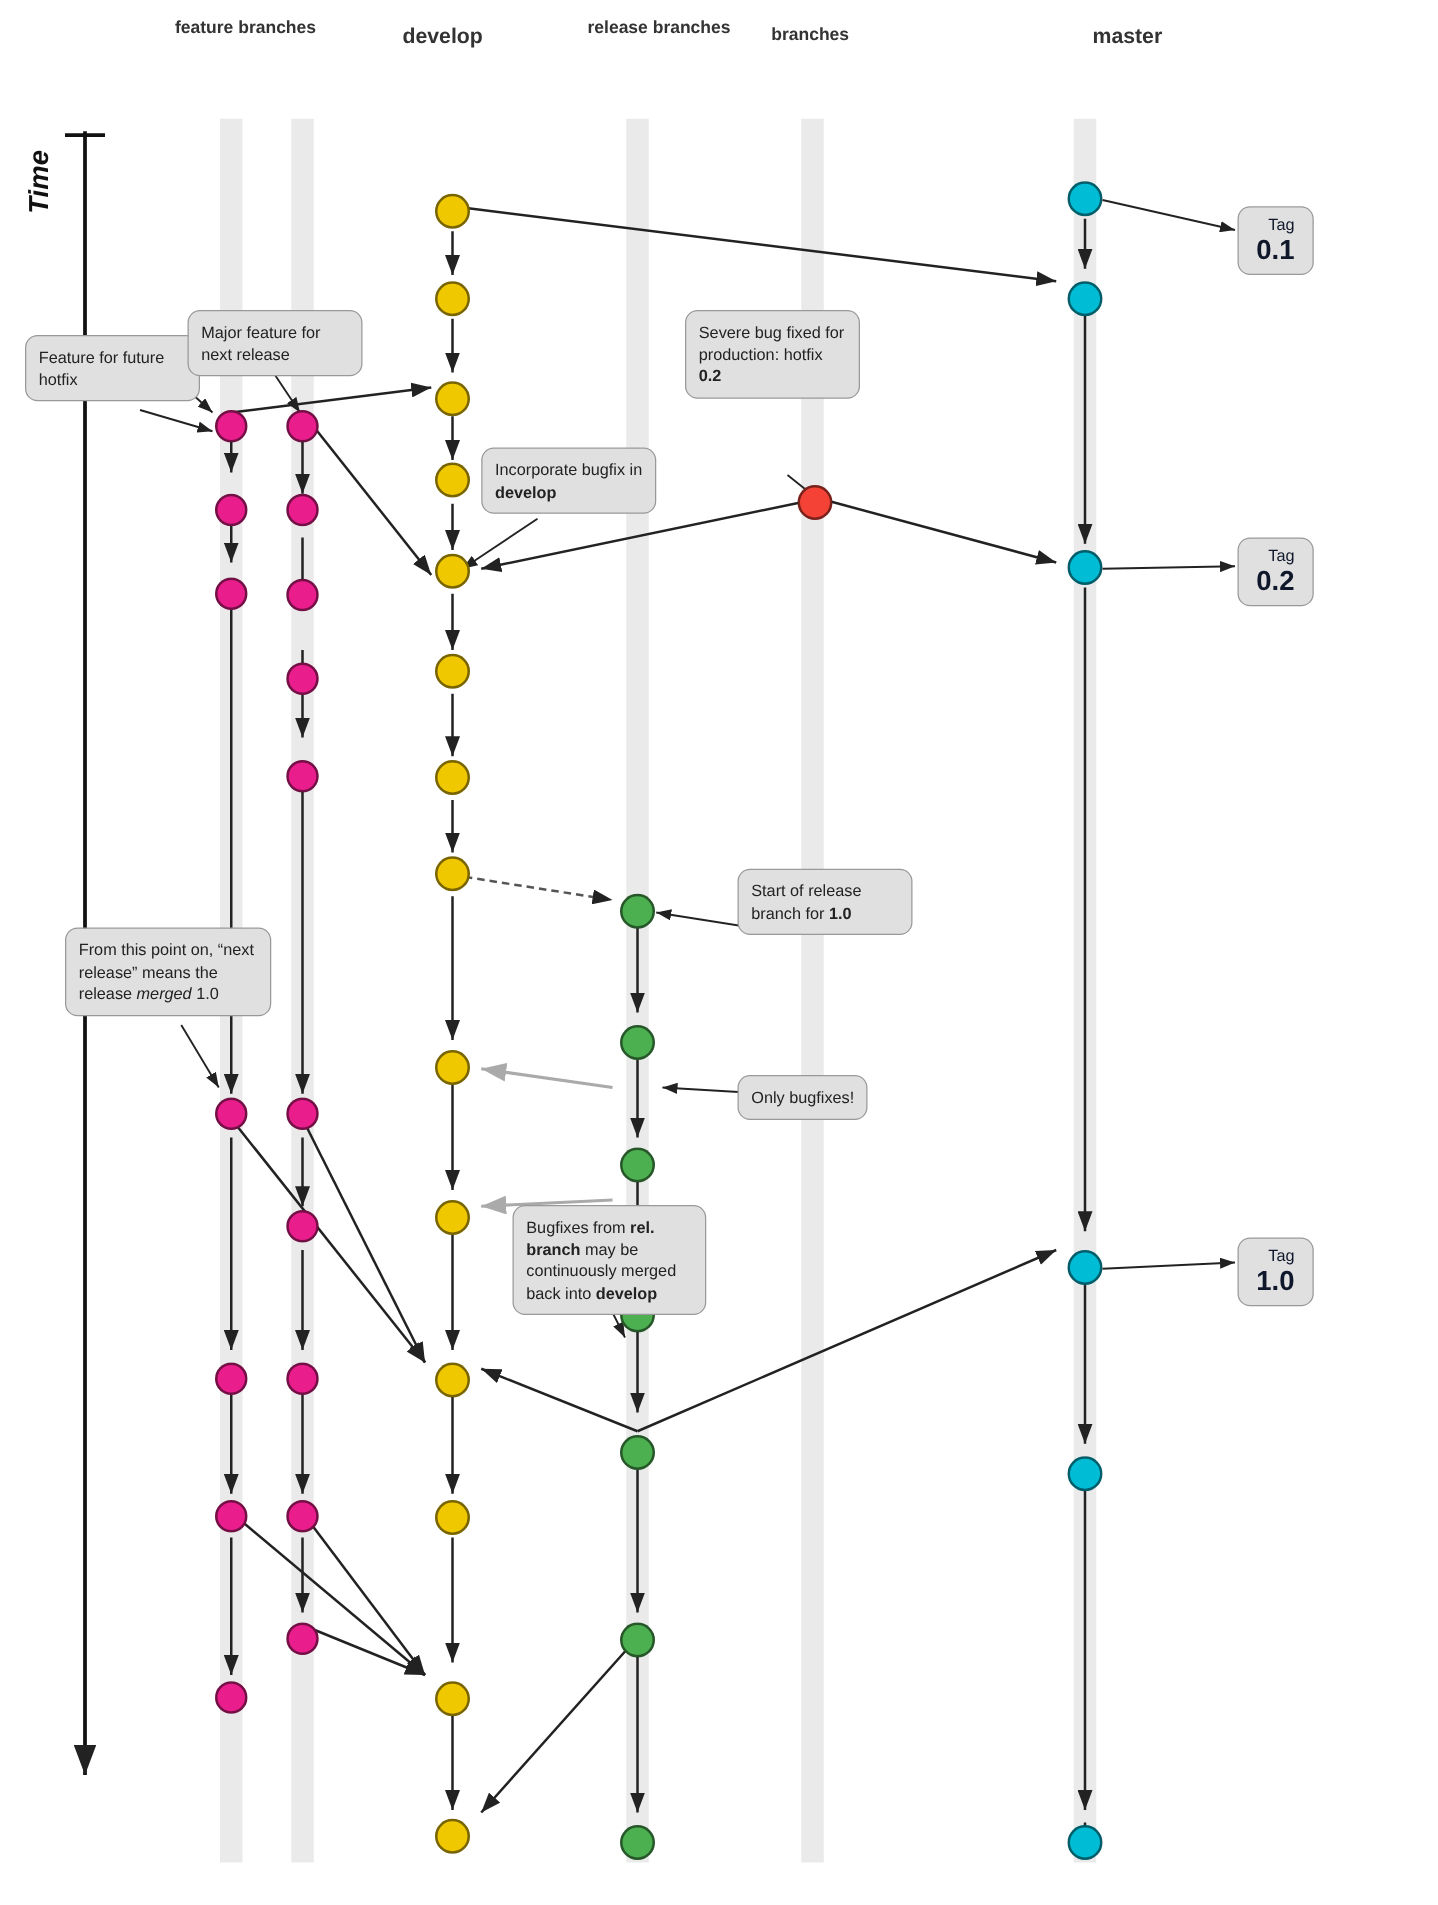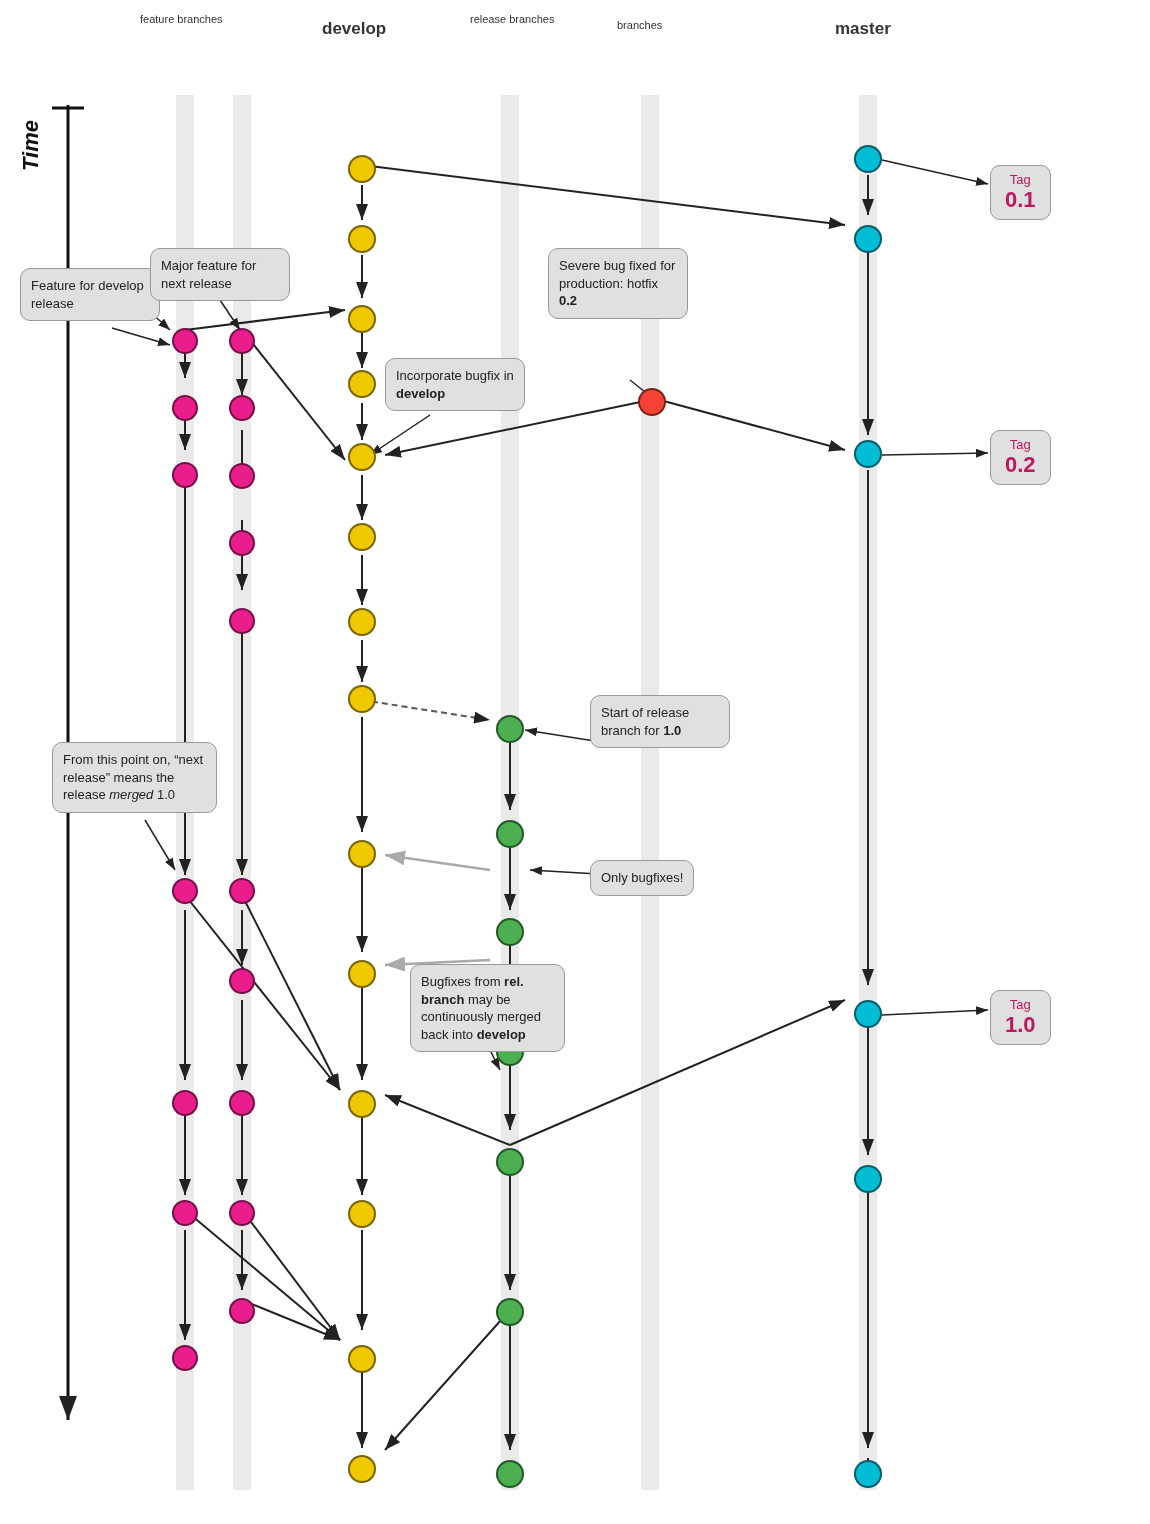--- a/index.html
+++ b/index.html
@@ -8,23 +8,24 @@
       font-family: 'Arial', sans-serif;
       width: 1150px;
       height: 1524px;
       position: relative;
       overflow: hidden;
     }
 
     .label-header {
       position: absolute;
       text-align: center;
-      font-size: 11px;
+      font-size: 14px;
       color: #333;
       line-height: 1.3;
+      font-weight: bold;
     }
 
     .label-header.bold {
       font-weight: bold;
       font-size: 17px;
     }
 
     .time-label {
       position: absolute;
       font-style: italic;
@@ -63,23 +64,23 @@
 
     .callout b { font-weight: bold; }
     .callout i { font-style: italic; }
 
     .tag-box {
       position: absolute;
       background: #e0e0e0;
       border: 1.5px solid #999;
       border-radius: 10px;
       padding: 6px 14px;
-      text-align: center;
+      text-align: right;
       font-size: 13px;
-      color: #be185d;
+      color: #0f172a;
     }
     .tag-box .tag-val {
       font-weight: bold;
       font-size: 22px;
       display: block;
     }
 
     svg#arrows {
       position: absolute;
       top: 0; left: 0;
@@ -212,21 +213,21 @@
 <div class="label-header bold" style="left:322px;top:18px;">
   <span>develop</span>
 </div>
 <div class="label-header" style="left:470px;top:12px;text-align:center;">
   <span>release
 branches</span>
 </div>
 <div class="label-header" style="left:617px;top:18px;">
   <span>branches</span>
 </div>
-<div class="label-header bold" style="left:835px;top:18px;text-align:center;">
+<div class="label-header bold" style="left:874px;top:18px;text-align:center;">
   <span>master</span>
 </div>
 
 <div class="time-label">Time</div>
 
 <div class="node node-yellow" style="width:28px;height:28px;left:348px;top:155px;"></div>
 <div class="node node-yellow" style="width:28px;height:28px;left:348px;top:225px;"></div>
 <div class="node node-yellow" style="width:28px;height:28px;left:348px;top:305px;"></div>
 <div class="node node-yellow" style="width:28px;height:28px;left:348px;top:370px;"></div>
 <div class="node node-yellow" style="width:28px;height:28px;left:348px;top:443px;"></div>
@@ -289,21 +290,21 @@
   <span class="tag-val">1.0</span>
 </div>
 
 <svg style="position:absolute;top:0;left:0;width:1150px;height:1524px;pointer-events:none;">
   <line x1="882" y1="160" x2="988" y2="184" stroke="#222" stroke-width="1.5" marker-end="url(#arrowhead)"></line>
   <line x1="882" y1="455" x2="988" y2="453" stroke="#222" stroke-width="1.5" marker-end="url(#arrowhead)"></line>
   <line x1="882" y1="1015" x2="988" y2="1010" stroke="#222" stroke-width="1.5" marker-end="url(#arrowhead)"></line>
 </svg>
 
 <div class="callout" style="left:20px;top:268px;">
-  Feature for develop release
+  Feature for future hotfix
 </div>
 
 <div class="callout" style="left:150px;top:248px;">
   Major feature for next release
 </div>
 
 <div class="callout" style="left:548px;top:248px;">
   Severe bug fixed for production: hotfix <b>0.2</b>
 </div>
 

